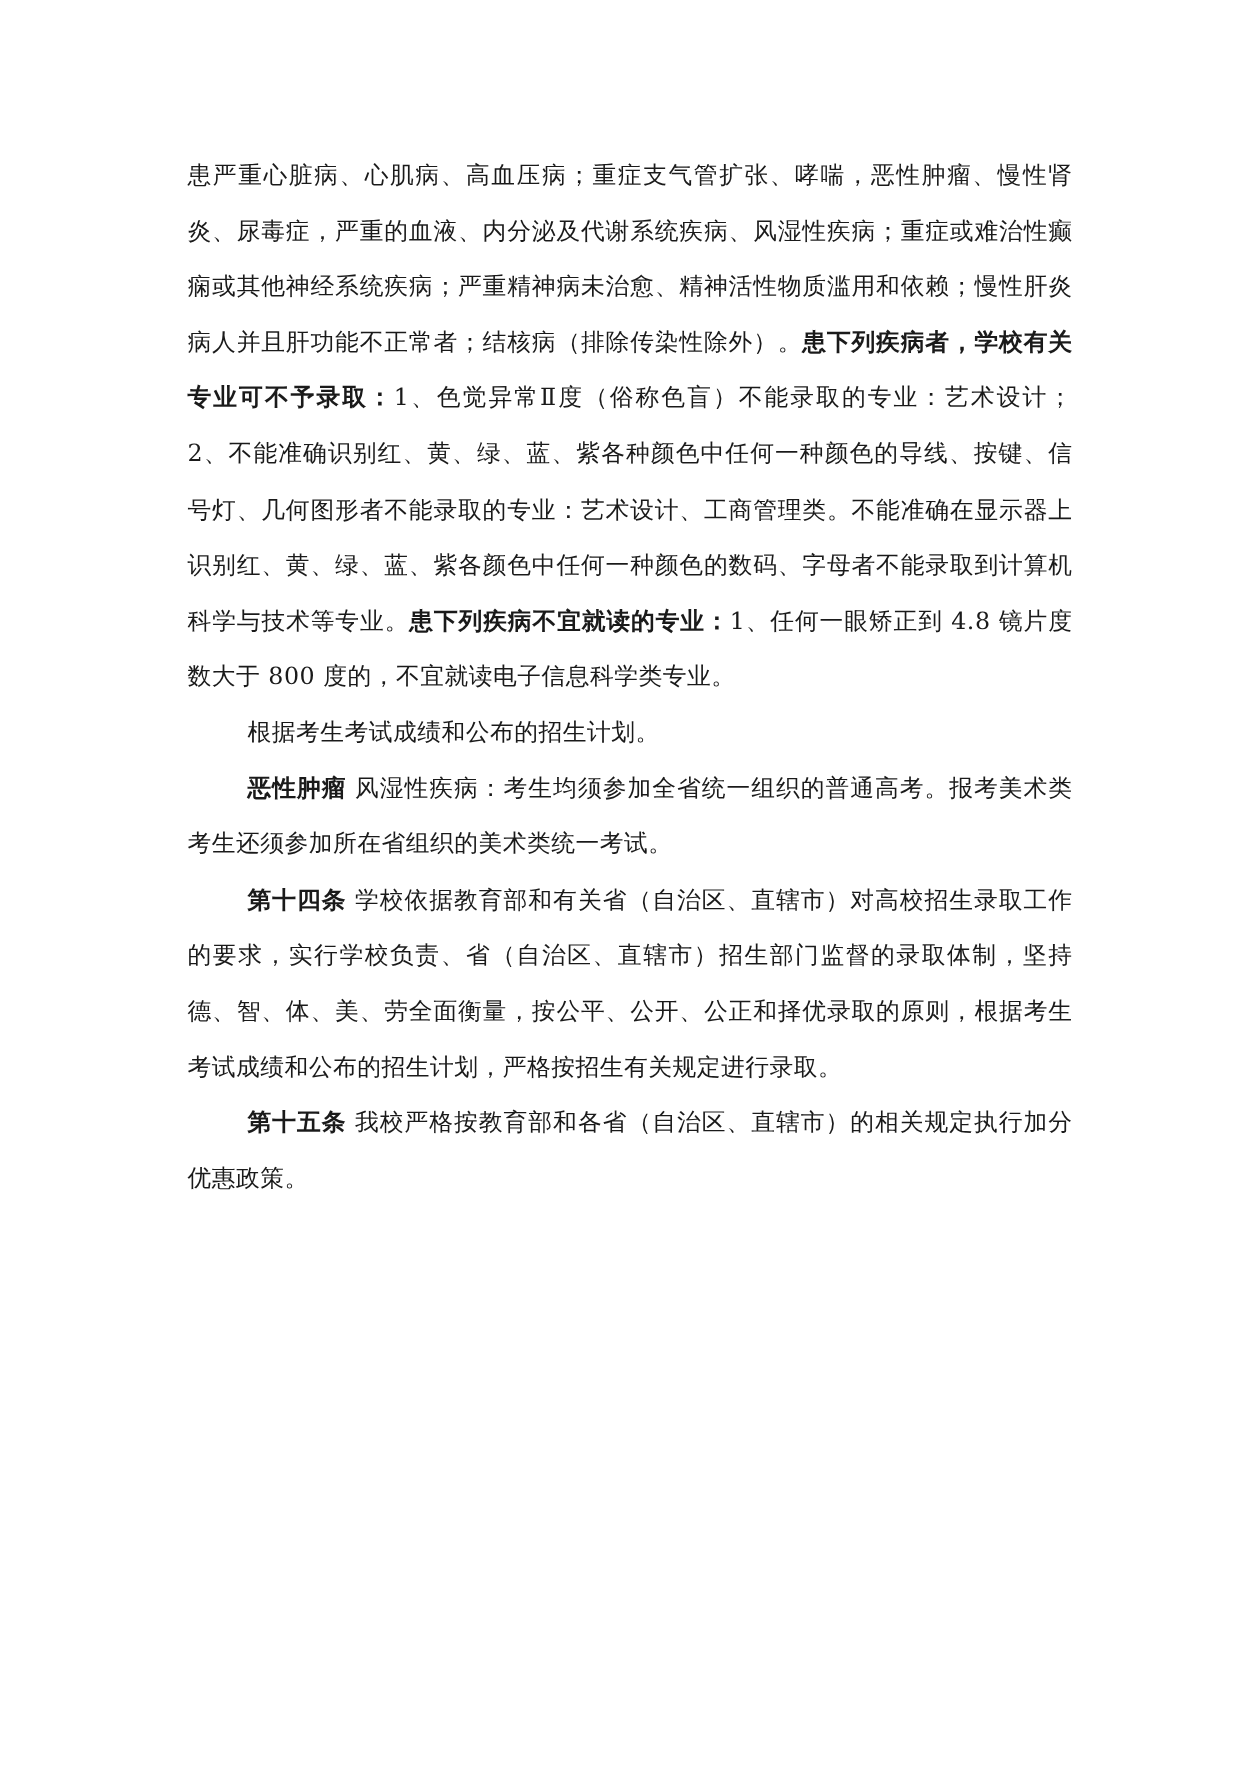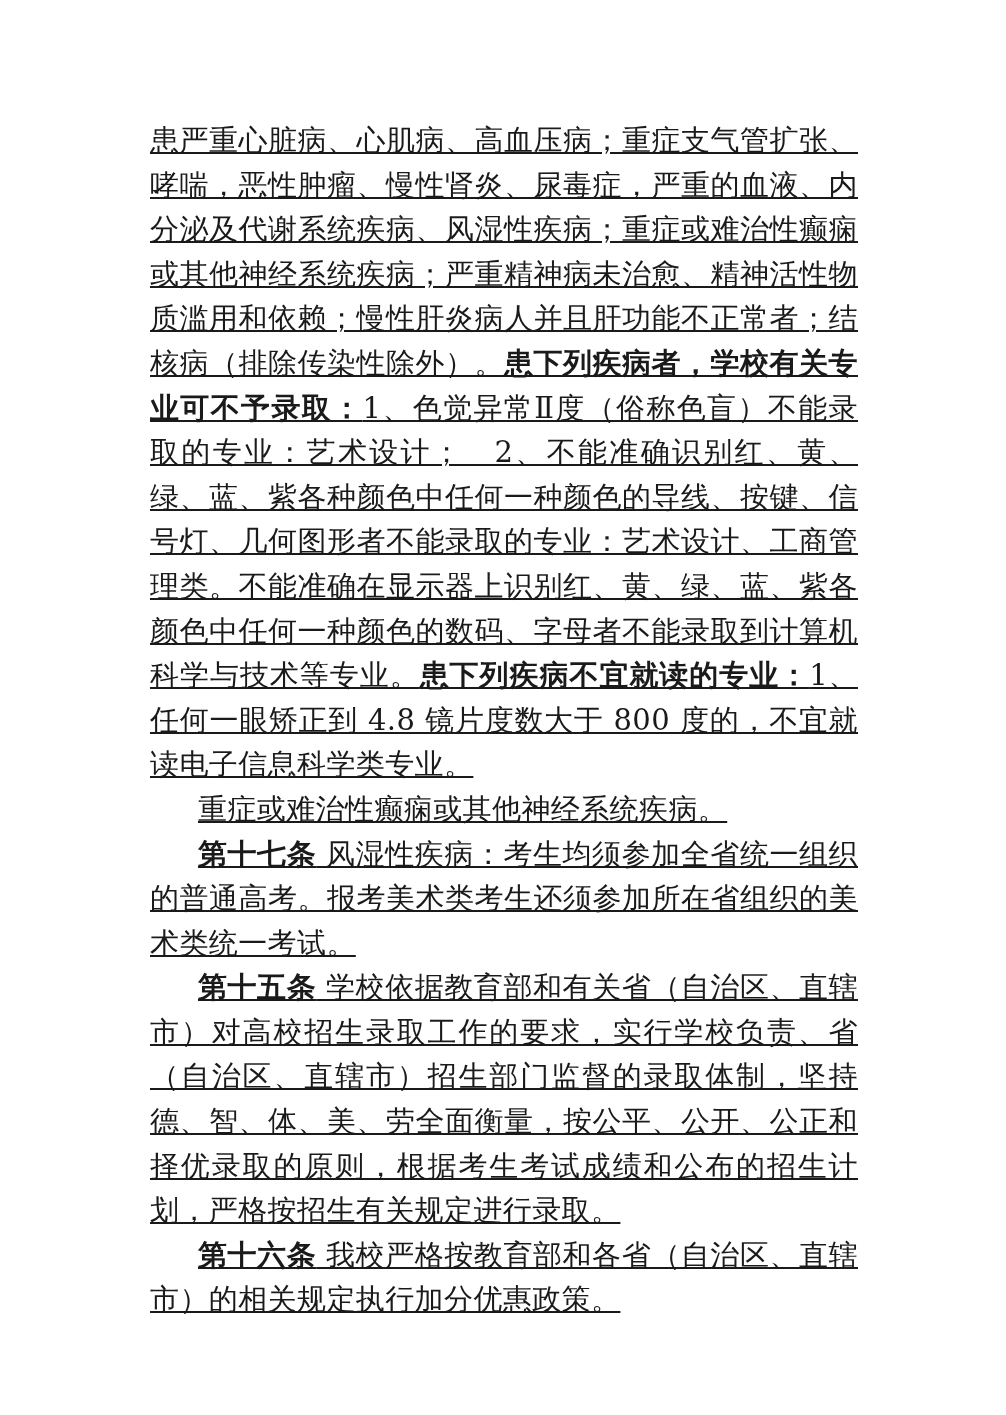--- a/index.html
+++ b/index.html
@@ -16,45 +16,44 @@
       color: #1a1a1a;
     }
     .page {
       position: absolute;
       left: 150px;
       top: 118px;
       width: 708px;
     }
     .para {
       margin: 0;
-      font-size: 29px;
+      font-size: 19px;
       line-height: 44.6px;
       text-align: justify;
       text-justify: inter-character;
       letter-spacing: 0.4px;
       word-break: break-all;
-      text-decoration: underline;
     }
     .indent {
       text-indent: 48px;
     }
     .bold {
       font-weight: bold;
       font-family: "DejaVu Sans", "Liberation Sans", sans-serif;
     }
   </style>
 </head>
 <body>
 
 <div class="page">
 
   <p class="para"><span>患严重心脏病、心肌病、高血压病；重症支气管扩张、哮喘，恶性肿瘤、慢性肾炎、尿毒症，严重的血液、内分泌及代谢系统疾病、风湿性疾病；重症或难治性癫痫或其他神经系统疾病；严重精神病未治愈、精神活性物质滥用和依赖；慢性肝炎病人并且肝功能不正常者；结核病（排除传染性除外）。</span><span class="bold">患下列疾病者，学校有关专业可不予录取：</span><span>1、色觉异常Ⅱ度（俗称色盲）不能录取的专业：艺术设计；　2、不能准确识别红、黄、绿、蓝、紫各种颜色中任何一种颜色的导线、按键、信号灯、几何图形者不能录取的专业：艺术设计、工商管理类。不能准确在显示器上识别红、黄、绿、蓝、紫各颜色中任何一种颜色的数码、字母者不能录取到计算机科学与技术等专业。</span><span class="bold">患下列疾病不宜就读的专业：</span><span>1、任何一眼矫正到 4.8 镜片度数大于 800 度的，不宜就读电子信息科学类专业。</span></p>
 
-  <p class="para indent"><span>重症或难治性癫痫或其他神经系统疾病。</span></p>
+  <p class="para indent"><span>根据考生考试成绩和公布的招生计划。</span></p>
 
-  <p class="para indent"><span class="bold">第十七条</span><span> 风湿性疾病：考生均须参加全省统一组织的普通高考。报考美术类考生还须参加所在省组织的美术类统一考试。</span></p>
+  <p class="para indent"><span class="bold">恶性肿瘤</span><span> 风湿性疾病：考生均须参加全省统一组织的普通高考。报考美术类考生还须参加所在省组织的美术类统一考试。</span></p>
 
-  <p class="para indent"><span class="bold">第十五条</span><span> 学校依据教育部和有关省（自治区、直辖市）对高校招生录取工作的要求，实行学校负责、省（自治区、直辖市）招生部门监督的录取体制，坚持德、智、体、美、劳全面衡量，按公平、公开、公正和择优录取的原则，根据考生考试成绩和公布的招生计划，严格按招生有关规定进行录取。</span></p>
+  <p class="para indent"><span class="bold">第十四条</span><span> 学校依据教育部和有关省（自治区、直辖市）对高校招生录取工作的要求，实行学校负责、省（自治区、直辖市）招生部门监督的录取体制，坚持德、智、体、美、劳全面衡量，按公平、公开、公正和择优录取的原则，根据考生考试成绩和公布的招生计划，严格按招生有关规定进行录取。</span></p>
 
-  <p class="para indent"><span class="bold">第十六条</span><span> 我校严格按教育部和各省（自治区、直辖市）的相关规定执行加分优惠政策。</span></p>
+  <p class="para indent"><span class="bold">第十五条</span><span> 我校严格按教育部和各省（自治区、直辖市）的相关规定执行加分优惠政策。</span></p>
 
 
 </div>
 
 </body></html>

